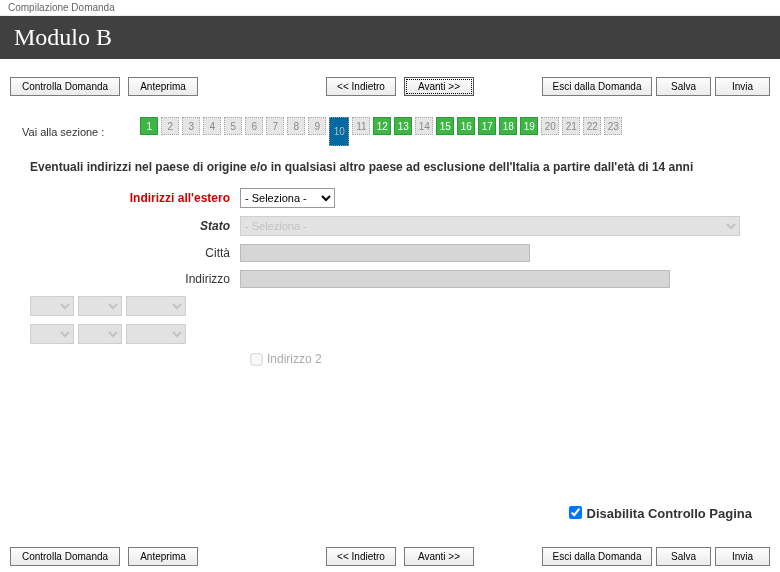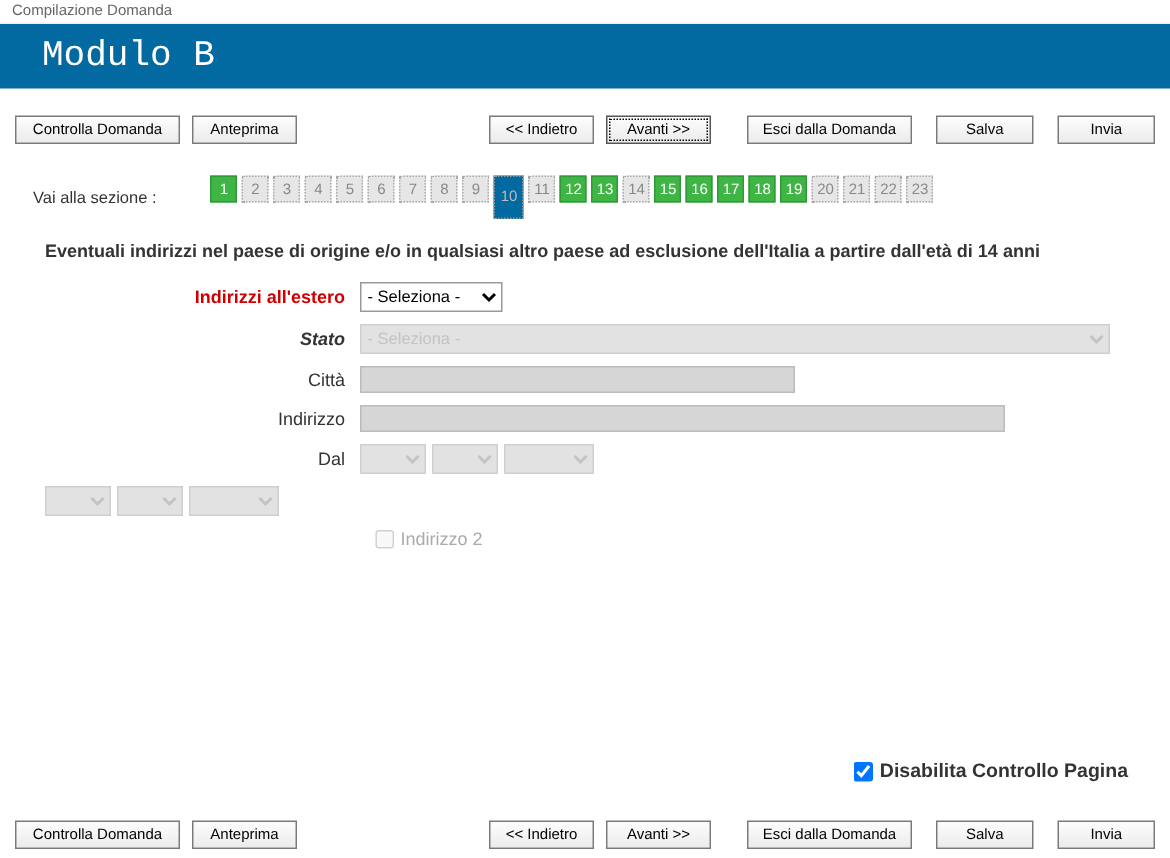--- a/index.html
+++ b/index.html
@@ -1,28 +1,28 @@
 <!DOCTYPE html>
 <html><head>
 <meta charset="utf-8">
 <style>
   * { box-sizing: border-box; margin: 0; padding: 0; }
   body { font-family: Arial, sans-serif; font-size: 11px; background: #fff; }
   .page { width: 780px; margin: 0 auto; }
   .breadcrumb { font-size: 10px; color: #666; padding: 2px 8px; border: 1px solid #eee; border-top: none; border-left: none; border-right: none; }
-  .title-bar { background: #0369a1; color: #fff; font-size: 24px; font-family: Liberation Mono, monospace; padding: 8px 28px; margin-bottom: 18px; }
+  .title-bar { background: #404040; color: #fff; font-size: 24px; font-family: Liberation Serif, serif; padding: 8px 14px; margin-bottom: 18px; }
   .toolbar { display: flex; align-items: flex-start; height: 28px; padding: 0 10px; margin-bottom: 12px; }
   .toolbar.bottom { margin-top: 18px; margin-bottom: 10px; }
   .tb-left { width: 300px; display: flex; gap: 8px; }
   .tb-center { flex: 1; display: flex; justify-content: center; gap: 8px; }
   .tb-right { width: 280px; display: flex; justify-content: flex-end; gap: 4px; }
   .btn { border: 1px solid #7a7a7a; background: linear-gradient(#fdfdfd,#ebebeb); font-size: 10px; padding: 3px 0; cursor: pointer; text-align: center; }
   .btn.w100 { width: 110px; }
   .btn.w70 { width: 70px; }
-  .btn.w45 { width: 65px; margin-left: 12px; }
+  .btn.w45 { width: 55px; }
   .btn.focused { outline: 1px dotted #000; outline-offset: -3px; border: 1px solid #555; }
   .sections-row { display: flex; align-items: center; padding: 0 22px 14px; gap: 6px; }
   .sections-label { font-size: 11px; color: #333; margin-right: 30px; }
   .sections { display: flex; gap: 3px; flex-wrap: nowrap; }
   .secbtn { width: 18px; height: 18px; font-size: 10px; display: flex; align-items: center; justify-content: center; border: 1px dotted #aaa; background: #e6e6e6; color: #888; cursor: pointer; }
   .secbtn.green { background: #3fb545; border: 1px solid #2f9a35; color: #fff; }
   .secbtn.current { background: #0369a1; border: 1px dotted #999; color: #bbb; padding: 1px; height: 29px; width: 20px; }
   .content { padding: 0 30px; }
   .instruction { font-weight: bold; font-size: 12px; color: #333; margin-bottom: 14px; }
   .form-row { display: flex; align-items: center; margin-bottom: 8px; }
@@ -34,21 +34,21 @@
   select.disabled, input.disabled { background: #d6d6d6; color: #aaa; border: 1px solid #bbb; }
   select.big { width: 500px; height: 20px; }
   input[type=text] { height: 18px; border: 1px solid #bbb; font-size: 11px; padding: 0 4px; }
   input.city { width: 290px; background: #d6d6d6; }
   input.addr { width: 430px; background: #d6d6d6; }
   .date-group { display: flex; gap: 4px; }
   .date-group select { width: 44px; }
   .date-group select.year { width: 60px; }
   .chk-row { display: flex; align-items: center; margin-left: 220px; color: #aaa; font-size: 12px; gap: 4px; }
   .chk-row input { transform: scale(0.95); }
-  .disable-control { display: flex; justify-content: flex-end; align-items: flex-end; padding: 140px 28px 8px 0; font-weight: bold; font-size: 13px; color: #333; gap: 5px; }
+  .disable-control { display: flex; justify-content: flex-end; align-items: flex-start; padding: 140px 28px 8px 0; font-weight: bold; font-size: 13px; color: #333; gap: 5px; }
 </style>
 </head>
 <body>
 <div class="page">
 
 <div class="breadcrumb">Compilazione Domanda</div>
 <div class="title-bar">Modulo B</div>
 
 <div class="toolbar">
   <div class="tb-left">
@@ -116,21 +116,20 @@
     <div class="form-label">Città</div>
     <input type="text" class="city disabled" disabled="" style="">
   </div>
 
   <div class="form-row">
     <div class="form-label">Indirizzo</div>
     <input type="text" class="addr disabled" disabled="" style="">
   </div>
 
   <div class="form-row">
-    <div class="form-label">Dal</div>
     <div class="date-group">
       <select class="disabled" disabled=""><option></option></select>
       <select class="disabled" disabled=""><option></option></select>
       <select class="year disabled" disabled=""><option></option></select>
     </div>
   </div>
 
   <div class="form-row">
     <div class="date-group">
       <select class="disabled" disabled=""><option></option></select>

